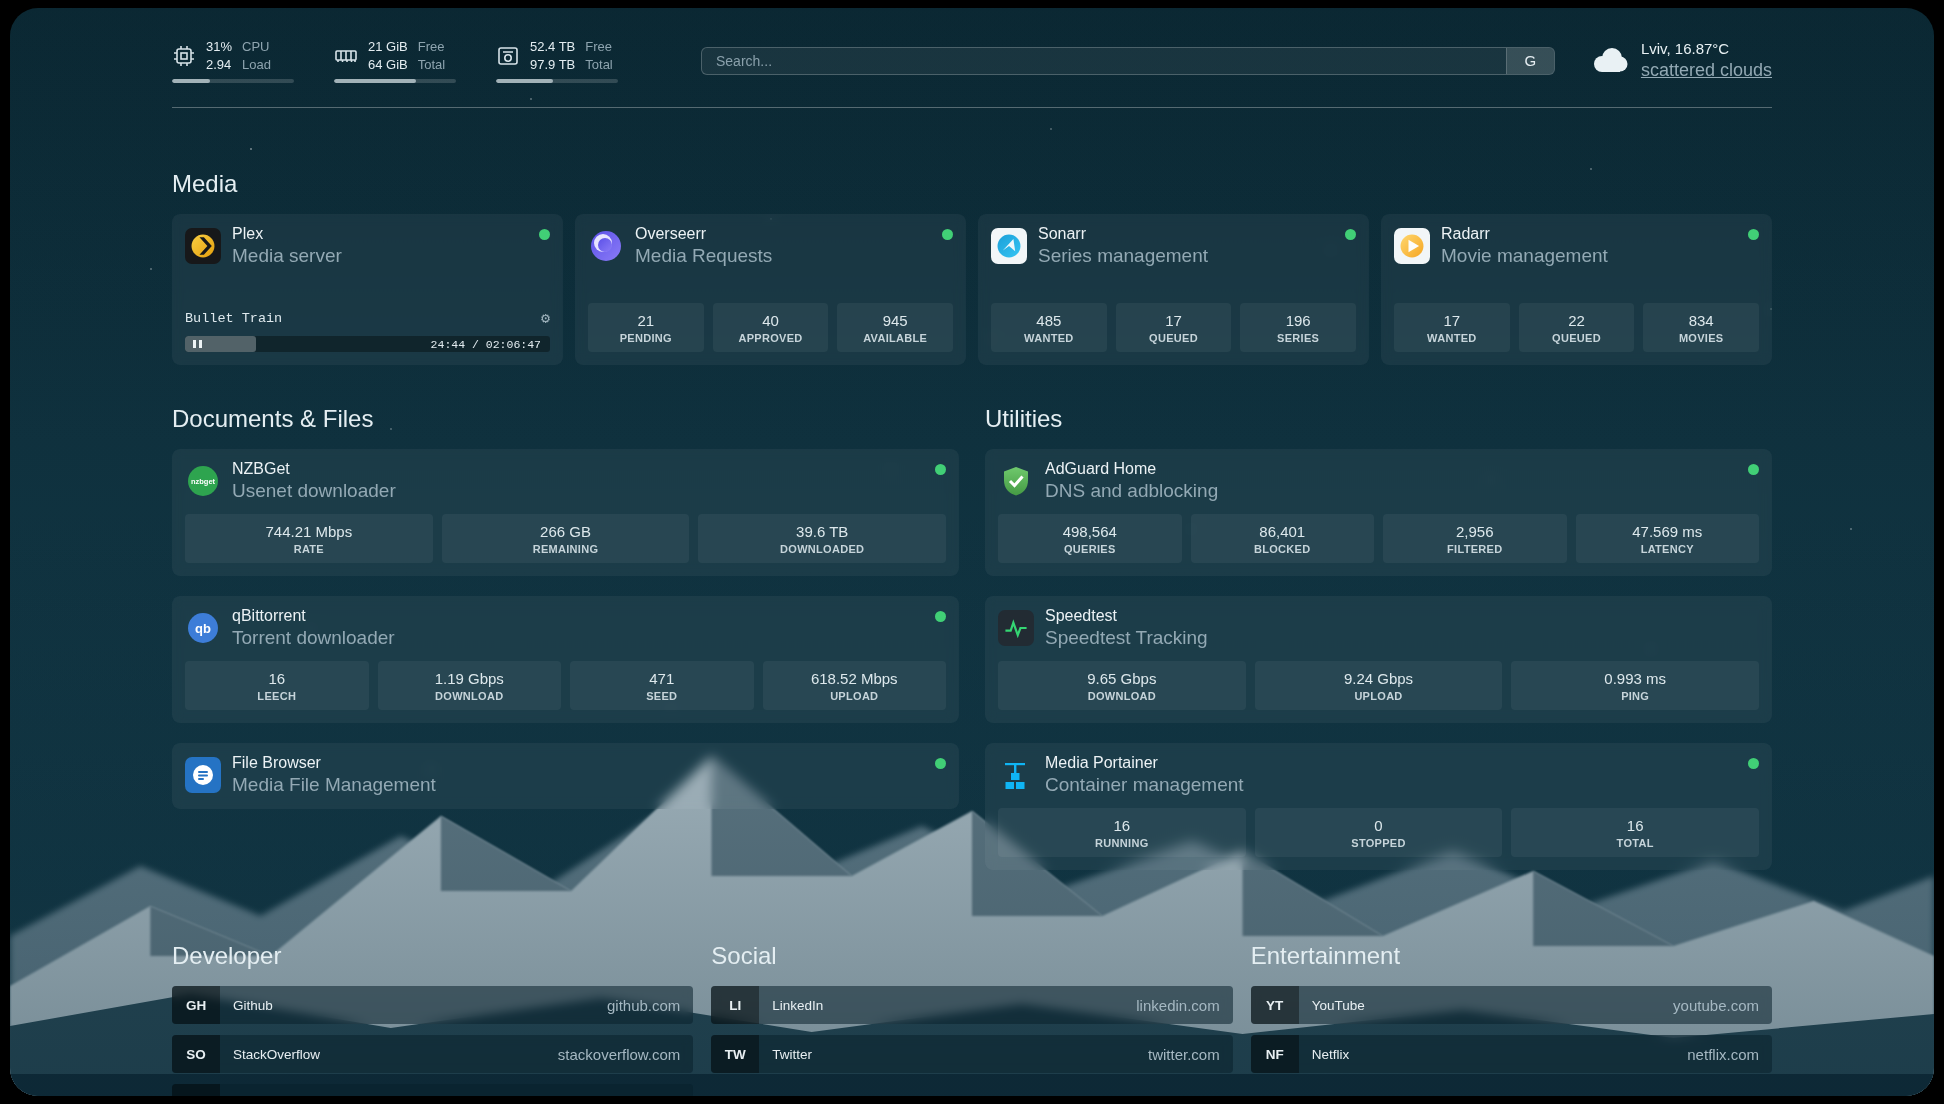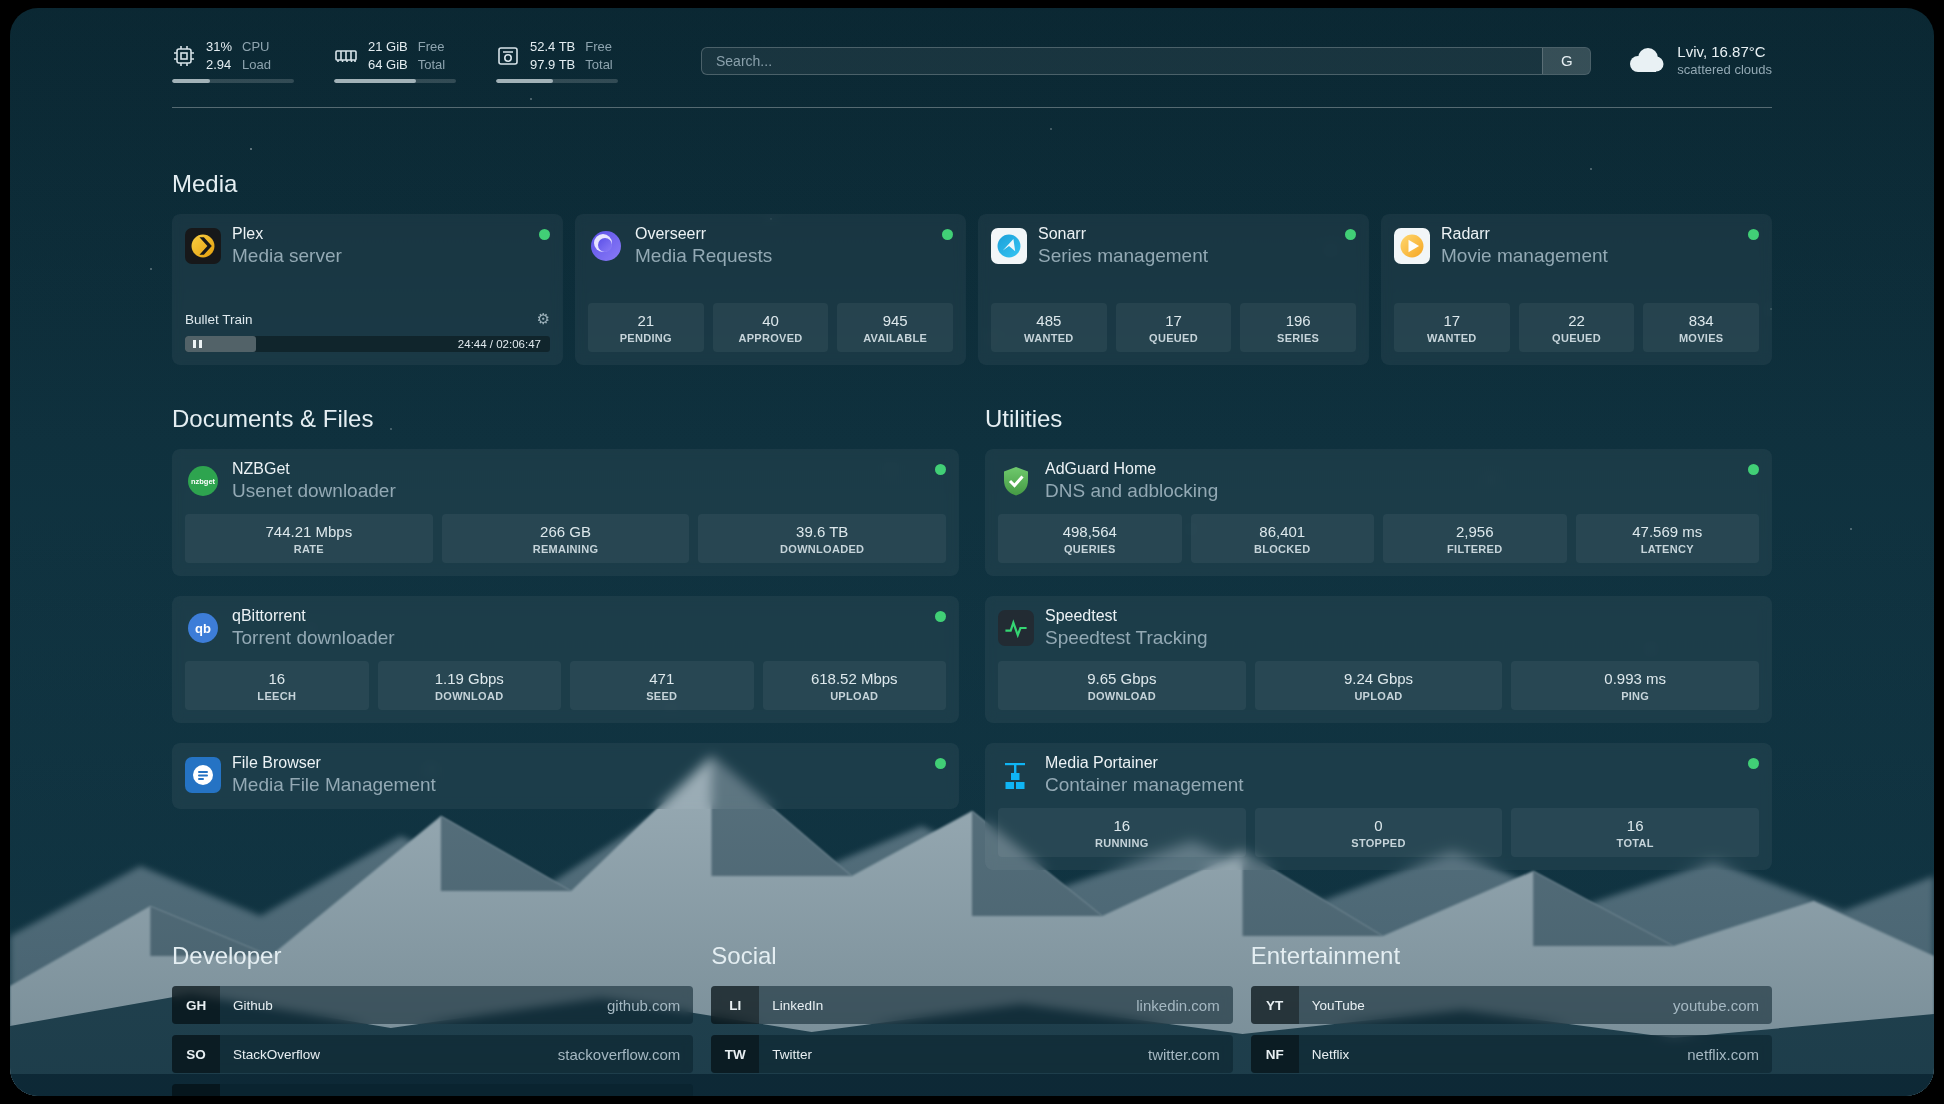--- a/index.html
+++ b/index.html
@@ -51,21 +51,21 @@
     background:rgba(255,255,255,0.06); border-radius:6px; overflow:hidden;margin-left:47px; }
   .search input { flex:1; background:transparent; border:0; outline:none; color:#e6eef2;
     font-size:14px; padding:0 14px; font-family:"Liberation Sans", sans-serif; }
   .search input::placeholder { color:#8aa0ab; }
   .search button { width:48px; border:0; border-left:1px solid rgba(255,255,255,0.18);
     background:rgba(255,255,255,0.13); color:#e6eef2; font-size:15px; cursor:pointer;
     font-family:"Liberation Sans", sans-serif; }
   .weather { display:flex; align-items:center; gap:12px; }
   .weather-txt { display:flex; flex-direction:column; line-height:1.3; }
   .weather-loc { font-size:15px; color:#e9f1f4; }
-  .weather-cond { font-size:13px; color:#93a9b4; }
+  .weather-cond { font-size:18px; color:#93a9b4;text-decoration:underline; }
   .divider { border:0; border-top:1px solid rgba(255,255,255,0.3); margin:24px 0 0; }
   
   .section-title { font-size:24px; font-weight:500; color:#e4eef2; margin:0 0 16px; }
   .sec-media { margin-top:62px; }
   .media-grid { display:grid; grid-template-columns:repeat(4,1fr); gap:12px; }
   .card { background:rgba(255,255,255,0.05); border-radius:8px; padding:11px 13px 13px;
     display:flex; flex-direction:column; backdrop-filter:blur(6px); cursor:pointer; }
   .media-grid .card { min-height:132px;gap:24px; }
   .card-head { display:flex; align-items:center; gap:11px; }
   .icon { width:36px; height:36px; border-radius:7px; flex:none;
@@ -73,21 +73,21 @@
   .svc-text { display:flex; flex-direction:column; }
   .svc-name { font-size:16px; color:#ecf2f5; font-weight:500; }
   .svc-sub { font-size:19px; color:#93a9b4; margin-top:2px; }
   .dot { width:11px; height:11px; border-radius:50%; background:var(--status_online,#41cf76);
     margin-left:auto; align-self:flex-start; margin-top:4px; }
   .stats { display:flex; gap:9px; margin-top:auto; padding-top:12px; }
   .stat { flex:1; background:rgba(255,255,255,0.055); border-radius:4px; padding:9px 4px 8px; text-align:center; }
   .stat-v { font-size:15px; color:#dde8ec; white-space:nowrap; }
   .stat-l { font-size:11px; font-weight:700; color:#c6d4da; margin-top:3px; letter-spacing:.3px; }
   
-  .plex-body { margin-top:auto; }
+  .plex-body { margin-top:auto;font-family:Liberation Mono, monospace; }
   .np-row { display:flex; align-items:center; justify-content:space-between;
     font-size:13.5px; color:#dfe9ee; }
   .np-gear { color:#9db1bb; font-size:15px; cursor:pointer; }
   .np-bar { position:relative; height:16px; border-radius:3px; background:rgba(0,0,0,0.35);
     margin-top:8px; overflow:hidden;padding-left:12px; }
   .np-fill { position:absolute; left:0; top:0; bottom:0; background:rgba(236,243,246,0.3); border-radius:3px; }
   .np-pause { position:absolute; left:8px; top:0; bottom:0; display:flex; align-items:center; gap:3px; cursor:pointer; }
   .np-pause i { display:block; width:3px; height:8px; background:#eef4f6; }
   .np-time { position:absolute; right:9px; top:0; bottom:0; display:flex; align-items:center;
     font-size:11.5px; color:#e2ebef; }

